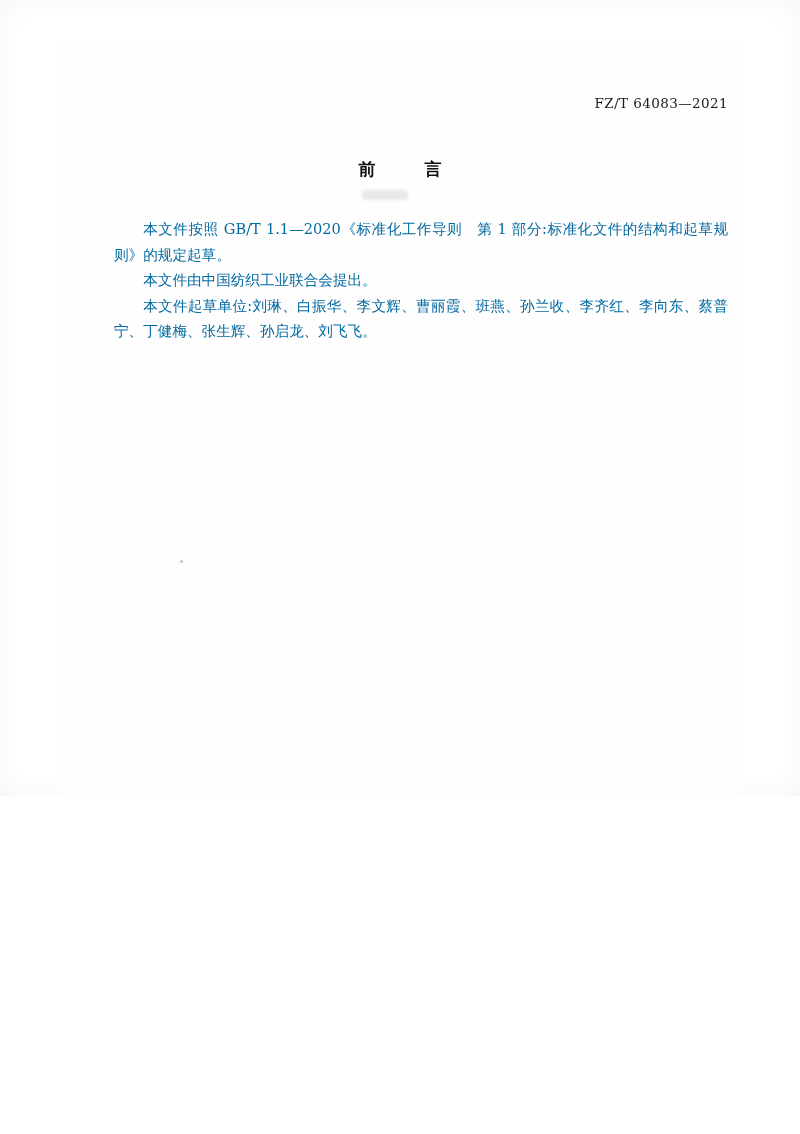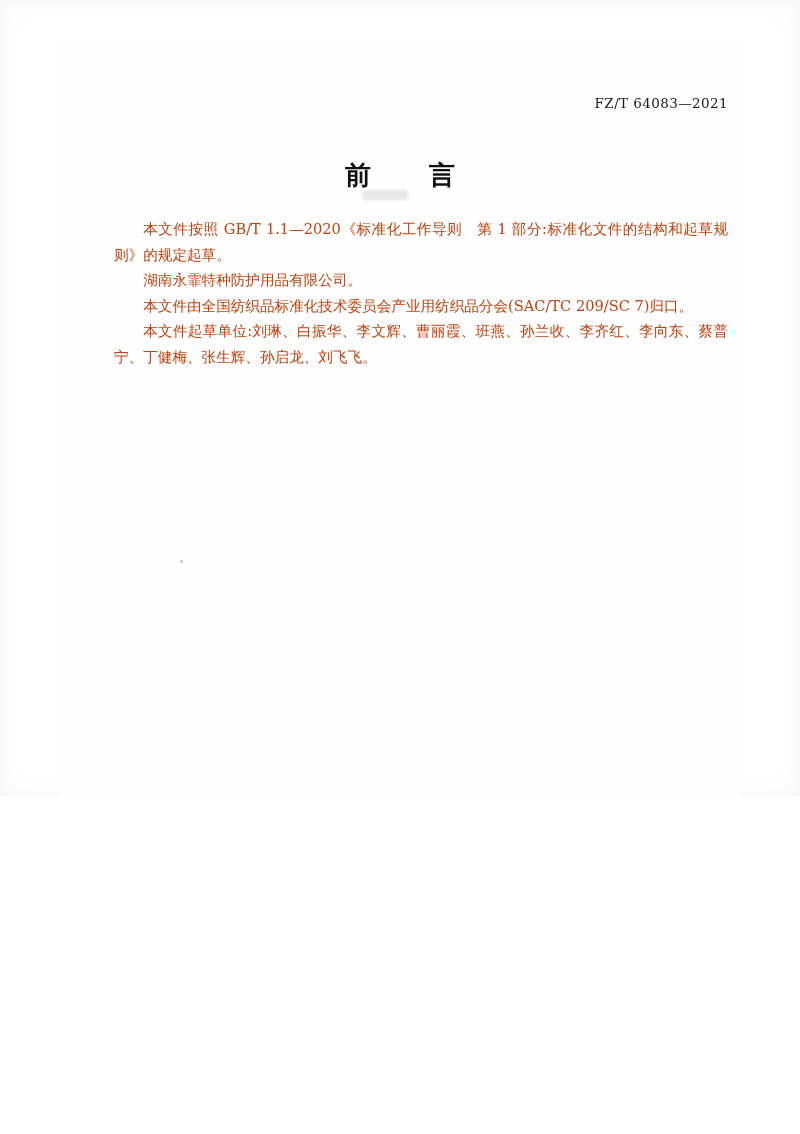--- a/index.html
+++ b/index.html
@@ -44,33 +44,33 @@
     white-space: nowrap;
   }
   .doc-title {
     position: absolute;
     left: 0;
     right: 0;
     top: 118px;
     text-align: center;
     font-family: "DejaVu Sans", "Liberation Sans", sans-serif;
     font-weight: bold;
-    font-size: 26px;
+    font-size: 17px;
     letter-spacing: 16px;
     color: #111111;
     text-indent: 16px;
   }
   .body-text {
     position: absolute;
     left: 52px;
     top: 176px;
     width: 614px;
     font-size: 14.6px;
     line-height: 25.5px;
-    color: #c2410c;
+    color: #0369a1;
     text-align: justify;
   }
   .body-text p {
     margin: 0;
     text-indent: 2em;
   }
   .page-number {
     position: absolute;
     right: 14px;
     bottom: 22px;
@@ -117,22 +117,21 @@
     <div class="header-code">FZ/T 64083—2021</div>
 
     <div class="doc-title">前　言</div>
 
     <div class="smudge"></div>
     <div class="speck" style="left:520px; top:760px;"></div>
     <div class="speck" style="left:118px; top:520px;"></div>
 
     <div class="body-text">
       <p>本文件按照 GB/T 1.1—2020《标准化工作导则　第 1 部分:标准化文件的结构和起草规则》的规定起草。</p>
-      <p>湖南永霏特种防护用品有限公司。</p>
-      <p>本文件由全国纺织品标准化技术委员会产业用纺织品分会(SAC/TC 209/SC 7)归口。</p>
+      <p>本文件由中国纺织工业联合会提出。</p>
       <p>本文件起草单位:刘琳、白振华、李文辉、曹丽霞、班燕、孙兰收、李齐红、李向东、蔡普宁、丁健梅、张生辉、孙启龙、刘飞飞。</p>
     </div>
 
     <div class="watermark">bzxz.net</div>
 
     <div class="page-number">Ⅰ</div>
   </div>
 </div>
 
 </body></html>

